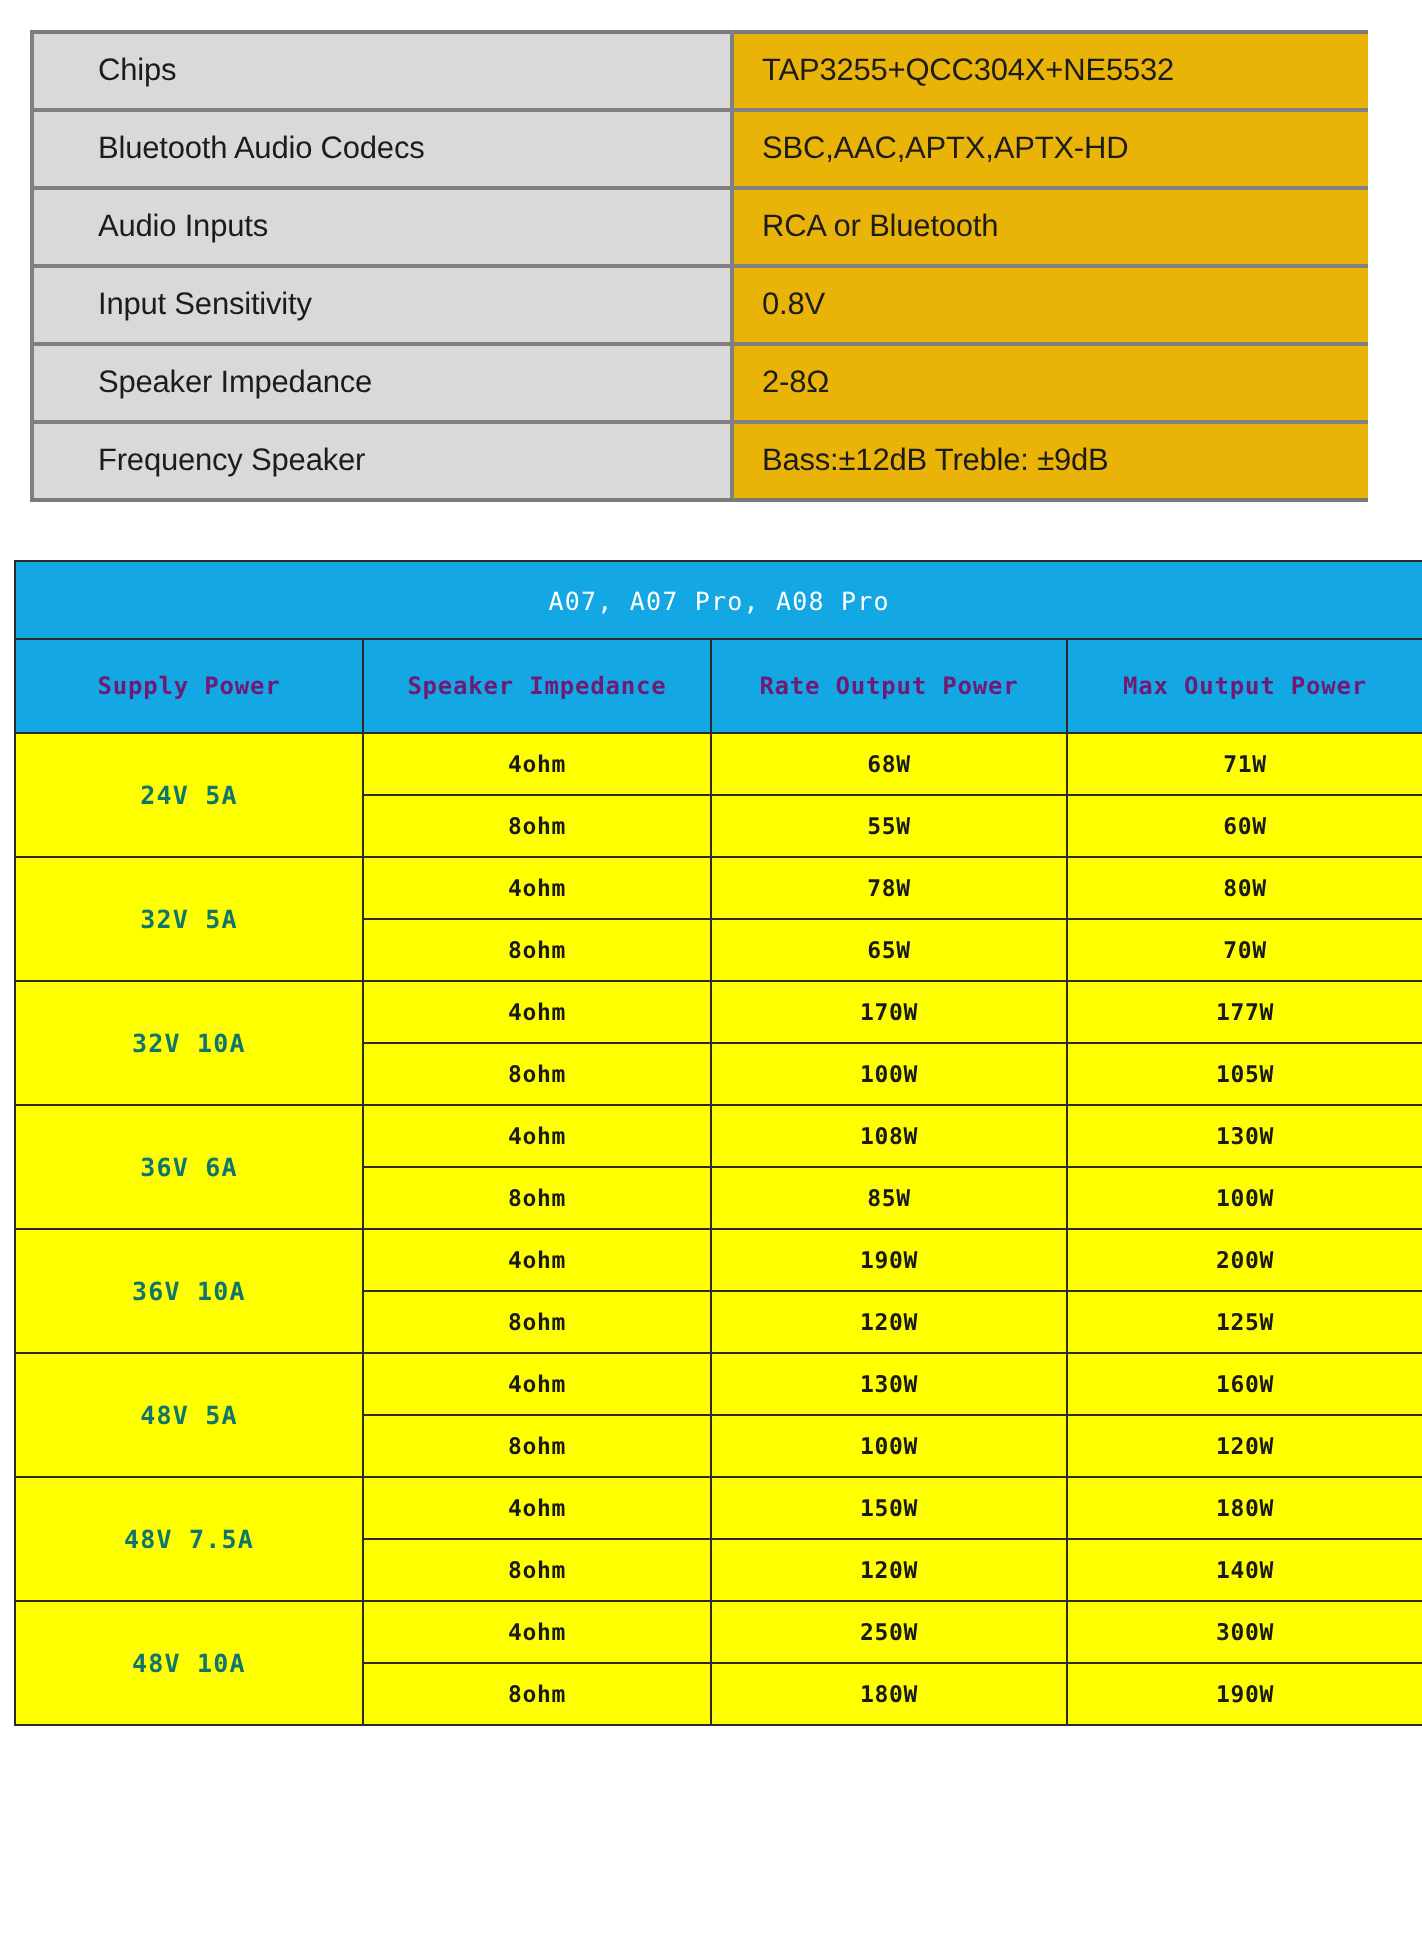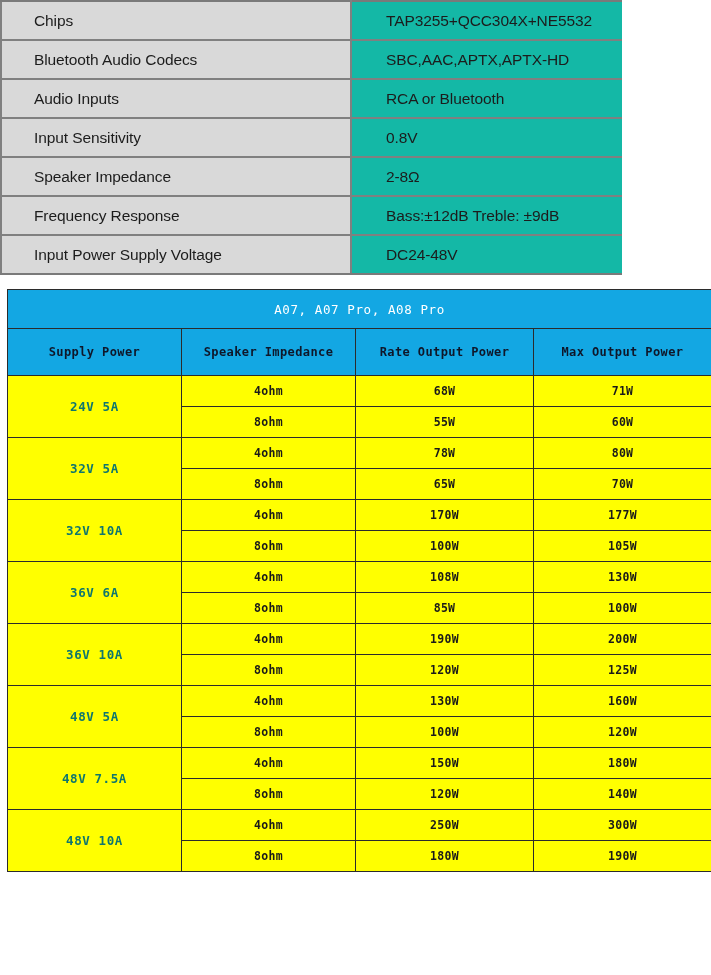--- a/index.html
+++ b/index.html
@@ -10,24 +10,24 @@
   body {
     width: 711px;
     height: 975px;
     overflow: hidden;
     font-family: "Liberation Sans", sans-serif;
     -webkit-font-smoothing: antialiased;
   }
 
   
   .spec-table {
-    width: 622px;
+    width: 669px;
     border-collapse: collapse;
     table-layout: fixed;
-    margin: 0;
+    margin: 15px;
   }
   .spec-table tr {
     height: 39px;
   }
   .spec-row-label,
   .spec-row-value {
     border-top: 2px solid #808080;
     border-bottom: 0;
     padding: 0 0 0 32px;
     font-size: 15.5px;
@@ -36,22 +36,22 @@
     font-family: "Liberation Sans", sans-serif;
     letter-spacing: -0.1px;
   }
   .spec-row-label {
     width: 316px;
     background: #d9d9d9;
     border-right: 2px solid #808080;
     border-left: 2px solid #808080;
   }
   .spec-row-value {
-    background: #14b8a6;
-    padding-left: 34px;
+    background: #eab308;
+    padding-left: 14px;
   }
   .spec-table tr:first-child .spec-row-label,
   .spec-table tr:first-child .spec-row-value {
     border-top: 2px solid #7a7a7a;
   }
   .spec-table tr:last-child .spec-row-label,
   .spec-table tr:last-child .spec-row-value {
     border-bottom: 2px solid #7a7a7a;
   }
   .spec-gap {
@@ -81,21 +81,21 @@
   .pt-title {
     background: #13a7e3;
     color: #ffffff;
     font-size: 12.5px;
     font-weight: 400;
     height: 38px;
     letter-spacing: 0.6px;
   }
   .pt-colhead {
     background: #13a7e3;
-    color: #0f172a;
+    color: #701a75;
     font-size: 12px;
     font-weight: 700;
     height: 46px;
     letter-spacing: 0.4px;
   }
   .pt-supply {
     background: #ffff00;
     color: #0f766e;
     font-size: 12.5px;
     font-weight: 700;
@@ -140,26 +140,22 @@
       </tr>
       <tr>
         <td class="spec-row-label">Input Sensitivity</td>
         <td class="spec-row-value">0.8V</td>
       </tr>
       <tr>
         <td class="spec-row-label">Speaker Impedance</td>
         <td class="spec-row-value">2-8Ω</td>
       </tr>
       <tr>
-        <td class="spec-row-label">Frequency Response</td>
+        <td class="spec-row-label">Frequency Speaker</td>
         <td class="spec-row-value">Bass:±12dB  Treble: ±9dB</td>
-      </tr>
-      <tr>
-        <td class="spec-row-label">Input Power Supply Voltage</td>
-        <td class="spec-row-value">DC24-48V</td>
       </tr>
     </tbody>
 </table>
 
 <div class="spec-gap"></div>
 
 <div class="power-wrap">
   <table class="power-table">
     <colgroup>
       <col class="c-supply">

